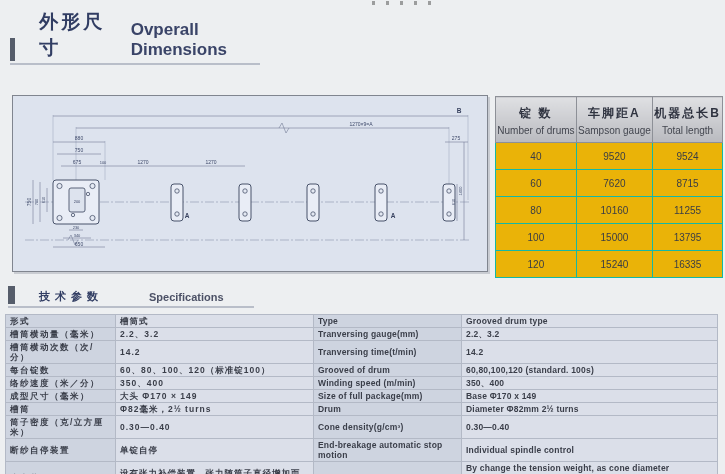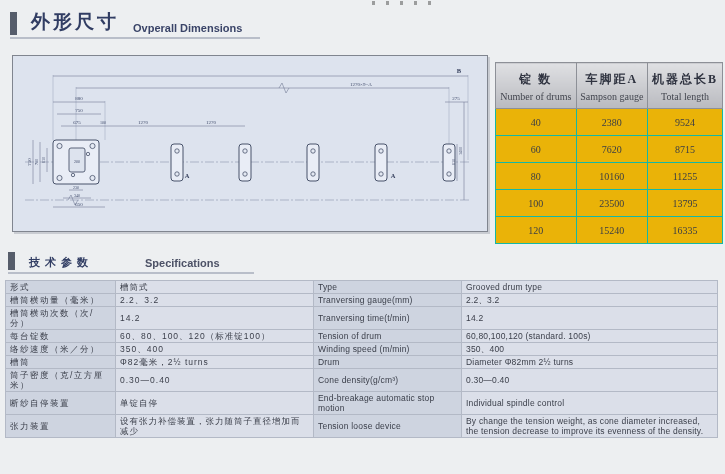--- a/index.html
+++ b/index.html
@@ -4,37 +4,37 @@
 <style>
   html,body{margin:0;padding:0;}
   body{
     width:725px;height:474px;overflow:hidden;position:relative;
     background:#edeff1;
     font-family:"Liberation Sans","DejaVu Sans",sans-serif;
     color:#383c46;
   }
   
   .sec{
-    display:flex;align-items:flex-end;gap:14px;
+    display:flex;align-items:flex-end;gap:24px;
     border-bottom:2px solid #b9bec9;
     padding-bottom:2px;
   }
   .sec1{margin:9px 0 0 10px;width:250px;}
   .sec2{margin:8px 0 0 8px;width:246px;}
   .accent-bar{width:7px;background:#565d6b;}
   .sec1 .accent-bar{height:23px;}
   .sec2 .accent-bar{height:18px;}
   .title-cn{font-weight:bold;color:#313d63;}
   .sec1 .title-cn{font-size:19px;letter-spacing:3px;}
   .sec2 .title-cn{font-size:11px;letter-spacing:5px;}
   .title-en{font-weight:bold;color:#3a4468;}
-  .sec1 .title-en{font-size:11px;padding-bottom:1px;}
-  .sec2 .title-en{font-size:11px;color:#4c5166;margin-left:38px;padding-bottom:1px;}
-  
-  .main{display:flex;align-items:flex-start;margin:16px 2px 0 12px;font-family:Liberation Serif, serif;}
+  .sec1 .title-en{font-size:17px;padding-bottom:1px;}
+  .sec2 .title-en{font-size:11px;color:#4c5166;margin-left:22px;padding-bottom:1px;}
+  
+  .main{display:flex;align-items:center;margin:24px 2px 0 12px;}
   .drawing-panel{
     width:476px;height:177px;box-sizing:border-box;
     background:#dde3ee;border:1px solid #80858f;
     box-shadow:2px 2px 0 #c9ccd2;
   }
   .dims-table{
     border-collapse:collapse;margin:7px 0 0 7px;
     width:228px;background:#f3f4f6;
     border:1px solid #6e7077;
   }
@@ -51,21 +51,21 @@
   }
   
   .spec-table{
     border-collapse:collapse;table-layout:fixed;
     width:712px;margin:6px 0 0 5px;background:#dbdfe9;
   }
   .spec-table td{
     border:1px solid #b3b9c6;
     font-size:8.5px;line-height:1.18;
     padding:1px 4px;vertical-align:middle;
-    color:#3a3e49;background:#dbdfe9;
+    color:#3a3e49;background:#dbdfe9;font-weight:bold;
   }
   .spec-table td.lbl{background:#ced4e0;letter-spacing:1.5px;}
   .spec-table td.val{letter-spacing:1px;}
   .spec-table td.en{letter-spacing:0.2px;}
   
   .pl{fill:#e9edf6;stroke:#49536b;stroke-width:1;}
   .slot{fill:#dde3ee;stroke:#49536b;stroke-width:0.9;}
   .hole{fill:#e4e9f3;stroke:#49536b;stroke-width:0.8;}
   .dim{stroke:#6b7490;stroke-width:0.55;fill:none;}
   .ext{stroke:#8b93ab;stroke-width:0.4;}
@@ -189,36 +189,36 @@
           </th>
           <th>
             <div class="hcn">机器总长B</div>
             <div class="hen">Total length</div>
           </th>
         </tr>
     </thead>
     <tbody>
         <tr>
           <td>40</td>
-          <td>2380</td>
+          <td>9520</td>
           <td>9524</td>
         </tr>
         <tr>
           <td>60</td>
           <td>7620</td>
           <td>8715</td>
         </tr>
         <tr>
           <td>80</td>
           <td>10160</td>
           <td>11255</td>
         </tr>
         <tr>
           <td>100</td>
-          <td>23500</td>
+          <td>15000</td>
           <td>13795</td>
         </tr>
         <tr>
           <td>120</td>
           <td>15240</td>
           <td>16335</td>
         </tr>
       </tbody>
   </table>
 </div>
@@ -251,30 +251,36 @@
       </tr>
       <tr>
         <td class="lbl">槽筒横动次数（次/分）</td>
         <td class="val">14.2</td>
         <td class="lbl en">Tranversing time(t/min)</td>
         <td class="val en">14.2</td>
       </tr>
       <tr>
         <td class="lbl">每台锭数</td>
         <td class="val">60、80、100、120（标准锭100）</td>
-        <td class="lbl en">Tension of drum</td>
+        <td class="lbl en">Grooved of drum</td>
         <td class="val en">60,80,100,120 (standard. 100s)</td>
       </tr>
       <tr>
         <td class="lbl">络纱速度（米／分）</td>
         <td class="val">350、400</td>
         <td class="lbl en">Winding speed (m/min)</td>
         <td class="val en">350、400</td>
       </tr>
       <tr>
+        <td class="lbl">成型尺寸（毫米）</td>
+        <td class="val">大头 Φ170 × 149</td>
+        <td class="lbl en">Size of full package(mm)</td>
+        <td class="val en">Base Φ170 x 149</td>
+      </tr>
+      <tr>
         <td class="lbl">槽筒</td>
         <td class="val">Φ82毫米，2½ turns</td>
         <td class="lbl en">Drum</td>
         <td class="val en">Diameter Φ82mm 2½ turns</td>
       </tr>
       <tr>
         <td class="lbl">筒子密度（克/立方厘米）</td>
         <td class="val">0.30—0.40</td>
         <td class="lbl en">Cone density(g/cm³)</td>
         <td class="val en">0.30—0.40</td>

